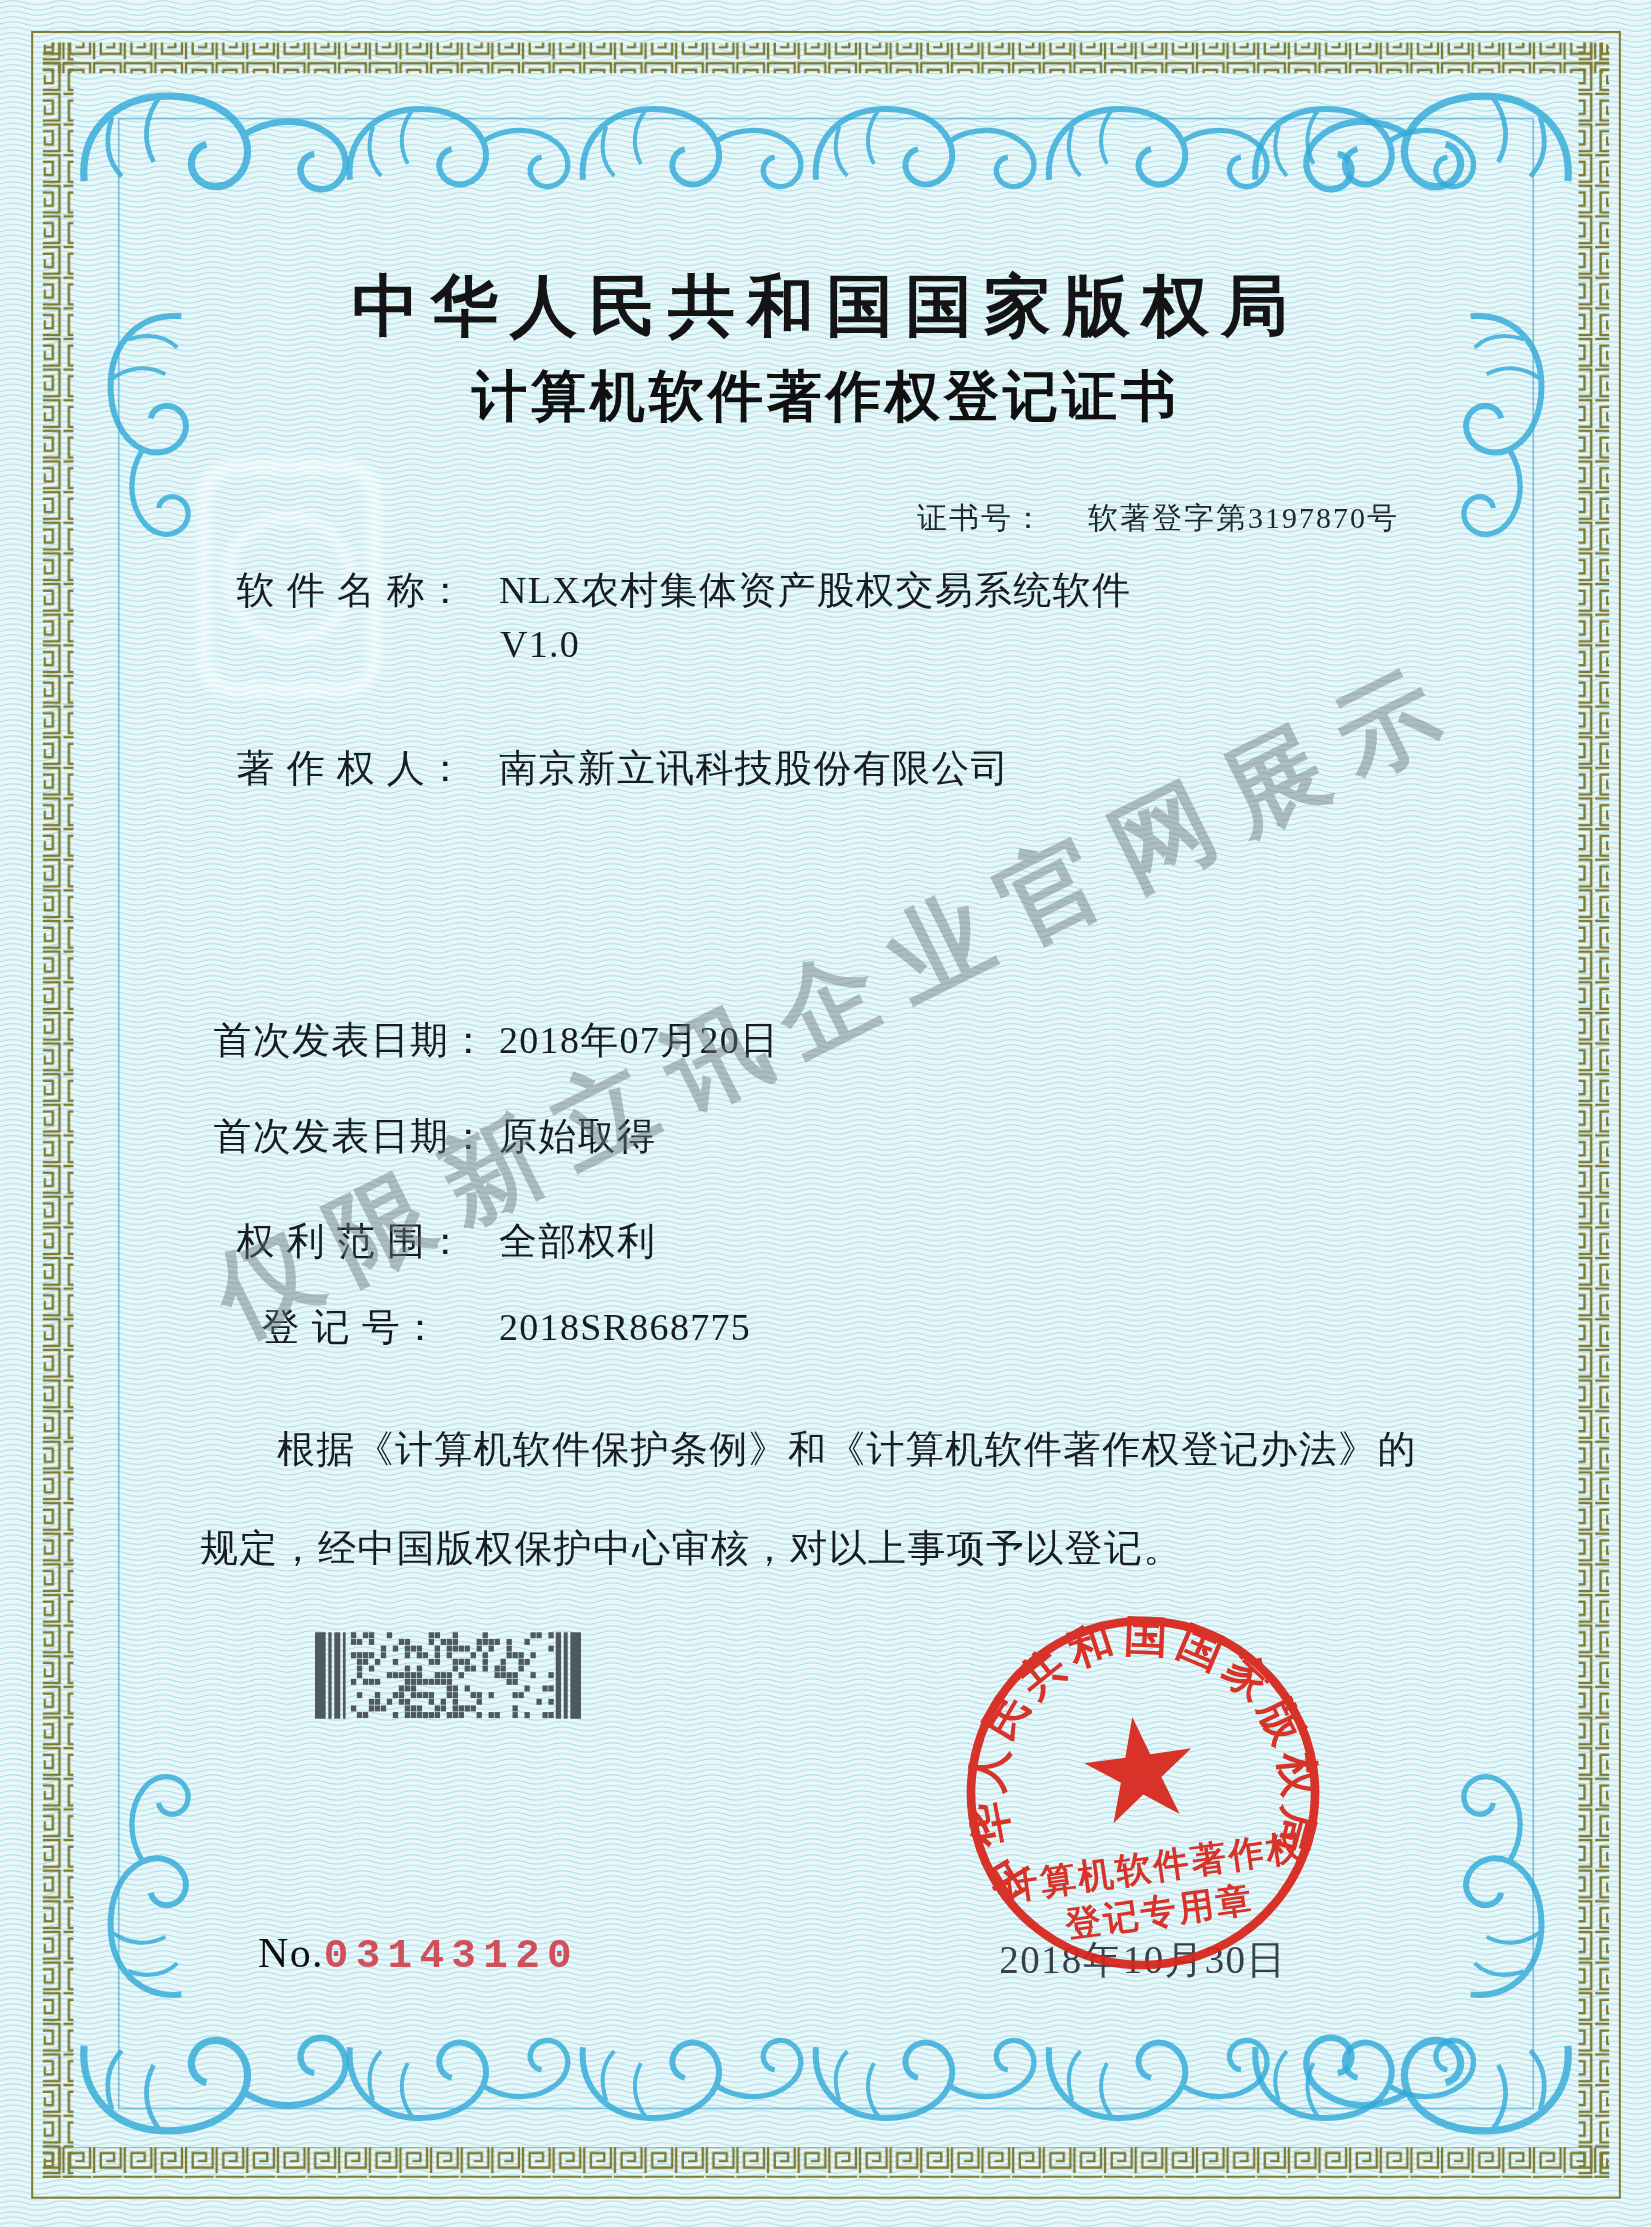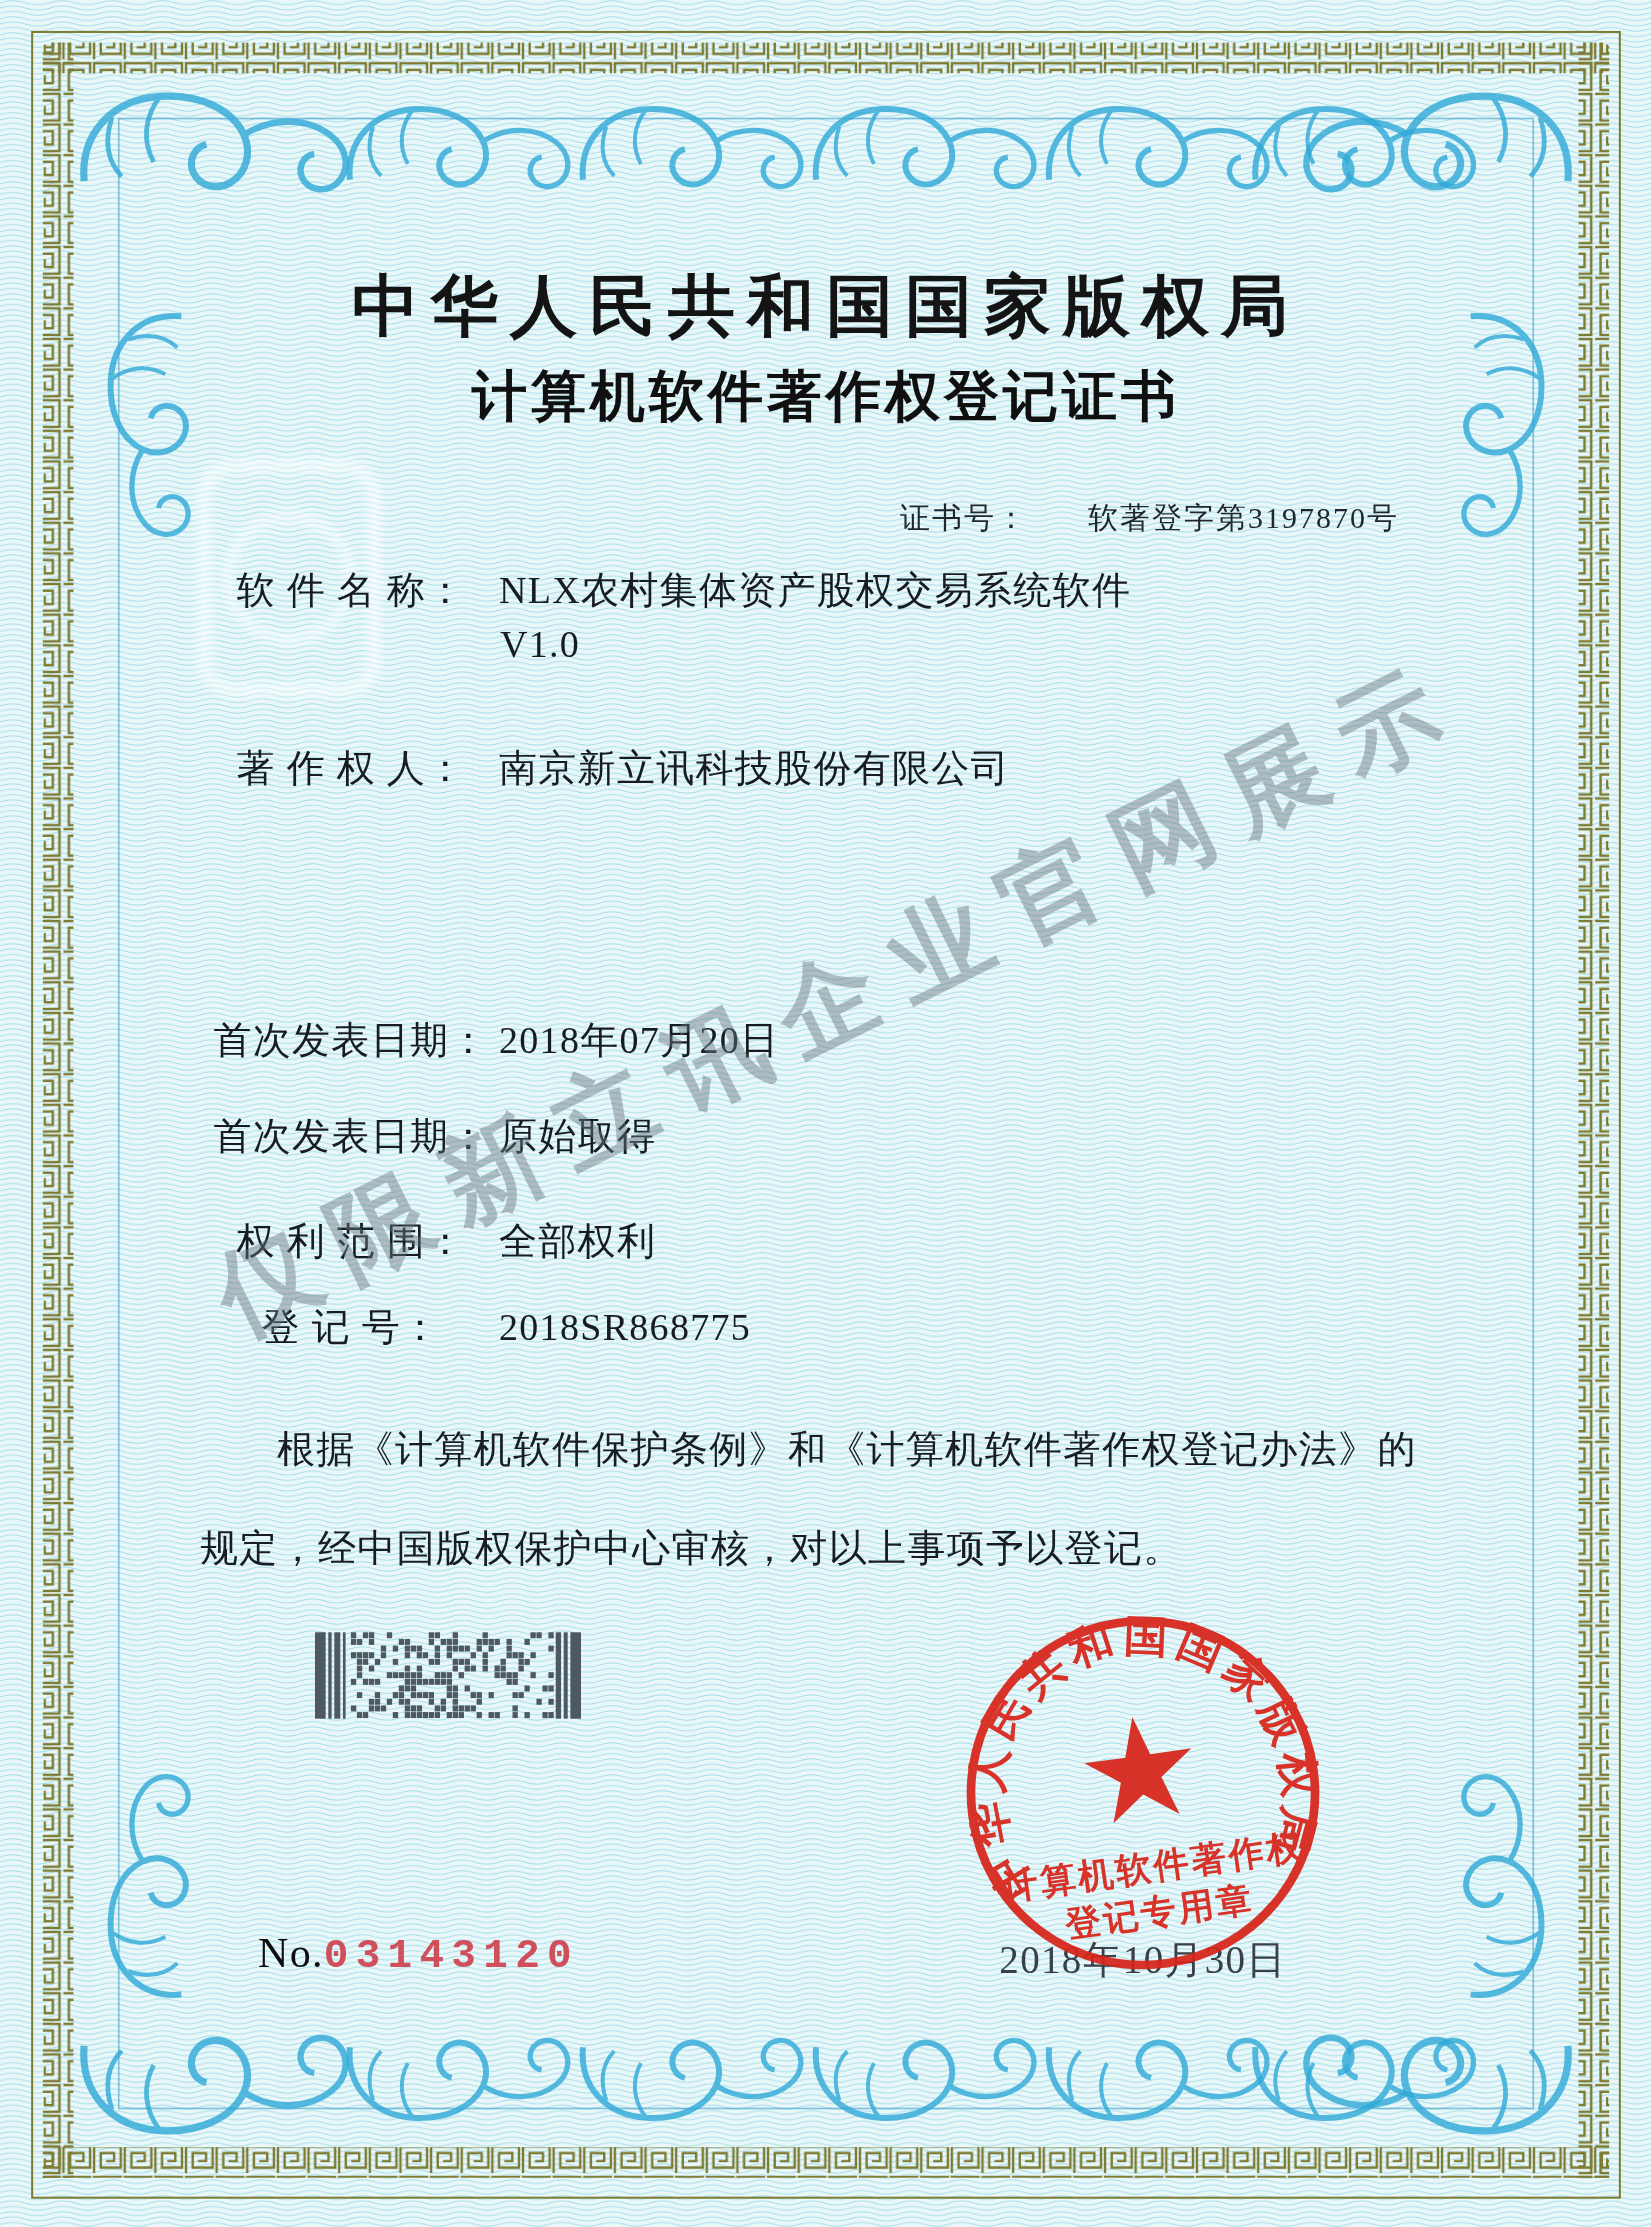--- a/index.html
+++ b/index.html
@@ -22,21 +22,21 @@
   .cert-title{
     position:absolute;left:0;right:0;top:360px;z-index:3;
     text-align:center;
     font-size:55px;font-weight:700;letter-spacing:4px;
     color:#101010;white-space:nowrap;
   }
   .cert-no{
     position:absolute;top:498px;right:253px;z-index:3;
     font-size:30px;color:#1f262c;letter-spacing:2px;white-space:nowrap;
   }
-  .cert-no-value{margin-left:60px;}
+  .cert-no-value{margin-left:43px;}
   .field-row{
     position:absolute;left:203px;z-index:3;
     font-size:38px;color:#171c21;letter-spacing:1.3px;white-space:nowrap;text-align:center;
   }
   .flabel{display:inline-block;min-width:296px;}
   .row-1{top:565px;}
   .row-1b{top:622px;left:500px;}
   .row-2{top:743px;}
   .row-3{top:920px;}
   .row-4{top:1015px;}

